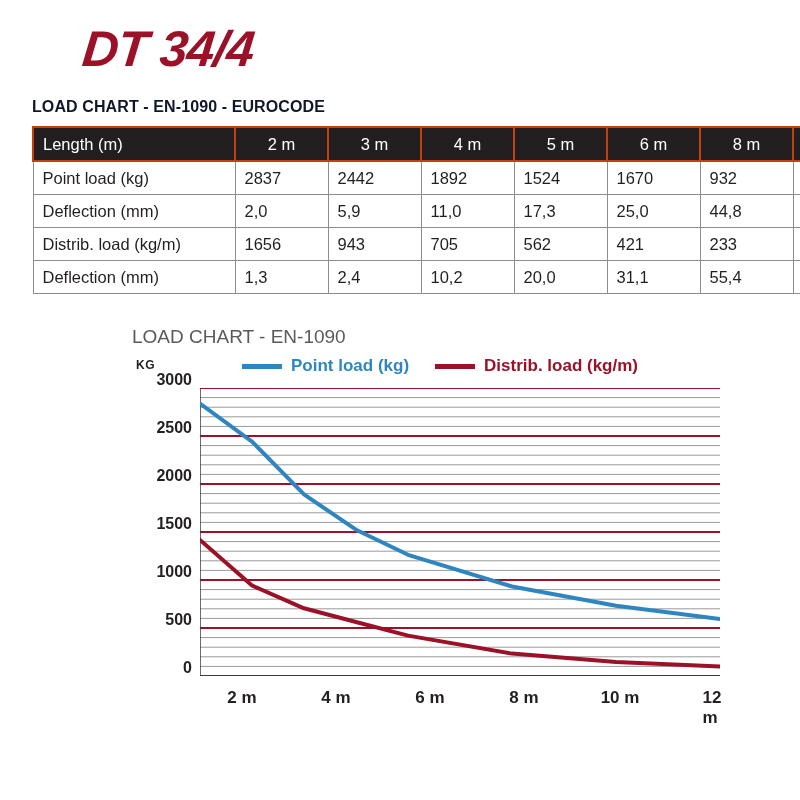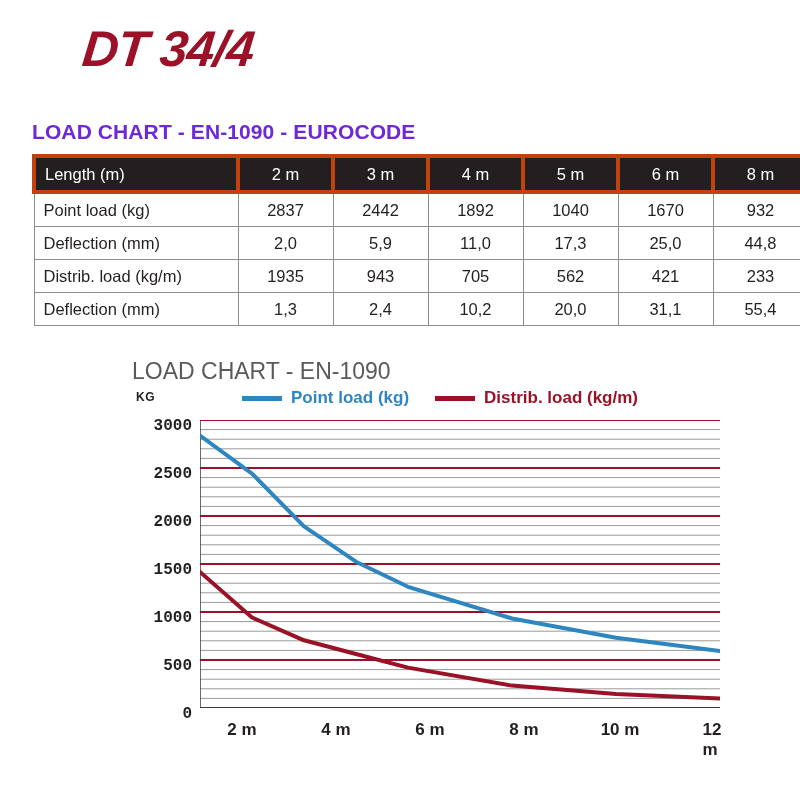--- a/index.html
+++ b/index.html
@@ -28,71 +28,71 @@
     color: #9b1127;
     letter-spacing: -1px;
     padding-top: 24px;
     padding-left: 66px;
     line-height: 1;
     font-style: italic;
     transform: skewX(-6deg);
     display: inline-block;
   }
   .section-title {
-    font-size: 21px;
-    font-weight: bold;
-    color: #6d28d9;
-    margin-top: 46px;
+    font-size: 16px;
+    font-weight: bold;
+    color: #0f172a;
+    margin-top: 24px;
     margin-left: 14px;
     letter-spacing: 0.1px;
   }
   table.load-table {
     border-collapse: collapse;
     width: 772px;
     margin-left: 14px;
     margin-top: 10px;
     table-layout: fixed;
   }
   table.load-table td {
     border: 1px solid #8d8d8d;
     font-size: 16.5px;
     padding: 6px 9px;
     height: 20px;
     color: #231f20;
   }
   table.load-table tr.header-row td {
     background: #231f20;
     color: #ffffff;
-    border: 4px solid #c2410c;
+    border: 2px solid #c2410c;
     font-size: 16.5px;
   }
   table.load-table td.label-col {
     width: 182px;
   }
   table.load-table td.val {
     width: 73px;
-    text-align: center;
+    text-align: left;
   }
   table.load-table tr.header-row td.val {
     text-align: center;
   }
 
   
   .chart-wrap {
     position: relative;
     margin-top: 32px;
     margin-left: 14px;
     width: 772px;
     height: 410px;
   }
   .chart-caption {
     position: absolute;
     left: 100px;
     top: 0px;
-    font-size: 23px;
+    font-size: 19px;
     color: #5a5a5a;
   }
   .kg-label {
     position: absolute;
     left: 104px;
     top: 32px;
     font-size: 12px;
     font-weight: bold;
     color: #231f20;
     letter-spacing: 0.5px;
@@ -134,24 +134,23 @@
     right: 0;
     font-size: 16px;
     font-weight: bold;
     color: #231f20;
     text-align: right;
     width: 60px;
   }
   .ylabels {
     position: absolute;
     left: 96px;
-    top: 68px;
+    top: 54px;
     width: 64px;
     height: 288px;
-    font-family: Liberation Mono, monospace;
   }
   .xlabels {
     position: absolute;
     left: 168px;
     top: 362px;
     width: 520px;
     height: 26px;
   }
   .xtick {
     position: absolute;
@@ -181,40 +180,40 @@
         <td class="val">6 m</td>
         <td class="val">8 m</td>
         <td class="val">10 m</td>
 
       </tr>
       <tr>
         <td class="label-col">Point load (kg)</td>
         <td class="val">2837</td>
         <td class="val">2442</td>
         <td class="val">1892</td>
-        <td class="val">1040</td>
+        <td class="val">1524</td>
         <td class="val">1670</td>
         <td class="val">932</td>
         <td class="val">731</td>
 
       </tr>
       <tr>
         <td class="label-col">Deflection (mm)</td>
         <td class="val">2,0</td>
         <td class="val">5,9</td>
         <td class="val">11,0</td>
         <td class="val">17,3</td>
         <td class="val">25,0</td>
         <td class="val">44,8</td>
         <td class="val">70,4</td>
 
       </tr>
       <tr>
         <td class="label-col">Distrib. load (kg/m)</td>
-        <td class="val">1935</td>
+        <td class="val">1656</td>
         <td class="val">943</td>
         <td class="val">705</td>
         <td class="val">562</td>
         <td class="val">421</td>
         <td class="val">233</td>
         <td class="val">146</td>
 
       </tr>
       <tr>
         <td class="label-col">Deflection (mm)</td>

